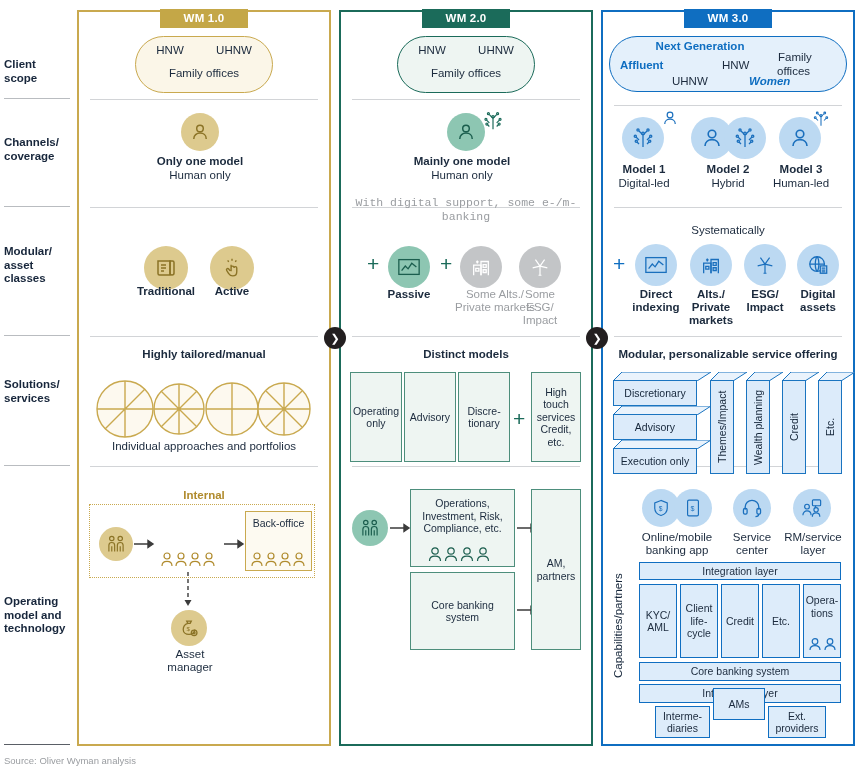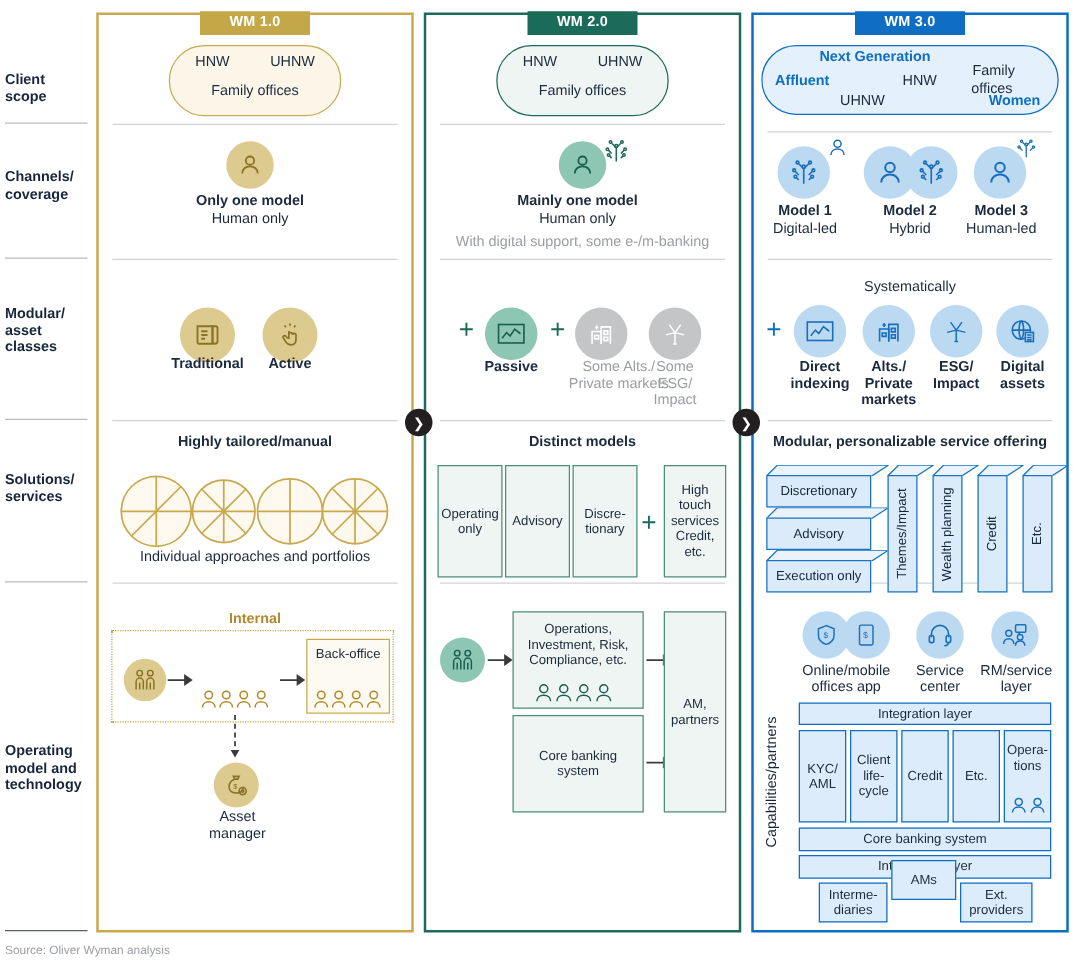--- a/index.html
+++ b/index.html
@@ -281,21 +281,21 @@
     <circle cx="12" cy="7.4" r="1.3"></circle>
       <circle cx="7" cy="4" r="1.1"></circle>
       <circle cx="17" cy="4" r="1.1"></circle>
     <circle cx="4.3" cy="10.2" r="1.1"></circle>
       <circle cx="19.7" cy="10.2" r="1.1"></circle>
     <circle cx="5.3" cy="15.3" r="1.1"></circle>
       <circle cx="18.7" cy="15.3" r="1.1"></circle>
   </svg>
   <div class="t b c" style="left:382px; top:155px; width:160px;">Mainly one model</div>
   <div class="t c" style="left:382px; top:169px; width:160px;">Human only</div>
-  <div class="t c grey" style="left:350px; top:188px; width:232px;">With digital support, some e-/m-banking</div>
+  <div class="t c grey" style="left:350px; top:196px; width:232px;font-family:Liberation Mono, monospace;">With digital support, some e-/m-banking</div>
 
   <div class="plus g2" style="left:367px; top:253px;">+</div>
   <div class="chip tg" style="left:388px; top:246px; width:42px; height:42px;">
     <svg width="24" height="22" viewBox="0 0 26 22" fill="none" stroke="#1b5e4e" stroke-width="1.4">
       <rect x="2" y="3" width="22" height="16"></rect>
         <path d="M5 15l4-5 3 3 4-6 5 4"></path>
     </svg>
   </div>
   <div class="t b c" style="left:378px; top:288px; width:62px;">Passive</div>
 
@@ -389,21 +389,21 @@
   <div class="sep" style="left:614px; top:336px; width:228px;"></div>
   <div class="sep" style="left:614px; top:466px; width:228px;"></div>
 
   <div class="pill t3" style="left:609px; top:36px; width:238px; height:56px;"></div>
   <div class="t b c" style="left:630px; top:40px; width:140px; color:#0f6ec1;">Next Generation</div>
   <div class="t b" style="left:620px; top:59px; color:#0f6ec1;">Affluent</div>
   <div class="t" style="left:722px; top:59px;">HNW</div>
   <div class="t" style="left:778px; top:51px;">Family</div>
   <div class="t" style="left:777px; top:65px;">offices</div>
   <div class="t" style="left:672px; top:75px;">UHNW</div>
-  <div class="t b" style="left:791px; top:75px; color:#0f6ec1;">Women</div>
+  <div class="t b" style="left:749px; top:75px; color:#0f6ec1;font-style:italic;">Women</div>
 
   <div class="chip bl" style="left:622px; top:117px; width:42px; height:42px;">
     <svg width="24" height="24" viewBox="0 0 24 24" fill="none" stroke="#1a6fbd" stroke-width="1.3">
       <path d="M12 21V9M12 9 8 5M12 9l4-4M8 14l-3-3M16 14l3-3M8 18l-2-2M16 18l2-2"></path>
       <circle cx="12" cy="7.4" r="1.3"></circle>
         <circle cx="7" cy="4" r="1.1"></circle>
         <circle cx="17" cy="4" r="1.1"></circle>
       <circle cx="4.3" cy="10.2" r="1.1"></circle>
         <circle cx="19.7" cy="10.2" r="1.1"></circle>
       <circle cx="5.3" cy="15.3" r="1.1"></circle>
@@ -550,21 +550,21 @@
       <text x="9.3" y="15" font-size="8" fill="#1a6fbd" stroke="none" font-family="sans-serif">$</text>
     </svg>
   </div>
   <div class="chip bl" style="left:674px; top:489px; width:38px; height:38px;">
     <svg width="18" height="20" viewBox="0 0 20 24" fill="none" stroke="#1a6fbd" stroke-width="1.4">
       <rect x="3.5" y="2.5" width="13" height="19" rx="1.6"></rect>
       <text x="7" y="15" font-size="8.5" fill="#1a6fbd" stroke="none" font-family="sans-serif">$</text>
     </svg>
   </div>
   <div class="t c" style="left:617px; top:531px; width:120px;">Online/mobile</div>
-  <div class="t c" style="left:617px; top:544px; width:120px;">offices app</div>
+  <div class="t c" style="left:617px; top:544px; width:120px;">banking app</div>
 
   <div class="chip bl" style="left:733px; top:489px; width:38px; height:38px;">
     <svg width="22" height="20" viewBox="0 0 24 22" fill="none" stroke="#1a6fbd" stroke-width="1.4">
       <path d="M4.5 13V10a7.5 7.5 0 0 1 15 0v3"></path>
       <rect x="2.6" y="11.5" width="4" height="6.2" rx="1.6"></rect>
       <rect x="17.4" y="11.5" width="4" height="6.2" rx="1.6"></rect>
       <path d="M19.4 17.7c0 1.8-1.6 2.8-3.6 2.8"></path>
     </svg>
   </div>
   <div class="t c" style="left:712px; top:531px; width:80px;">Service</div>

